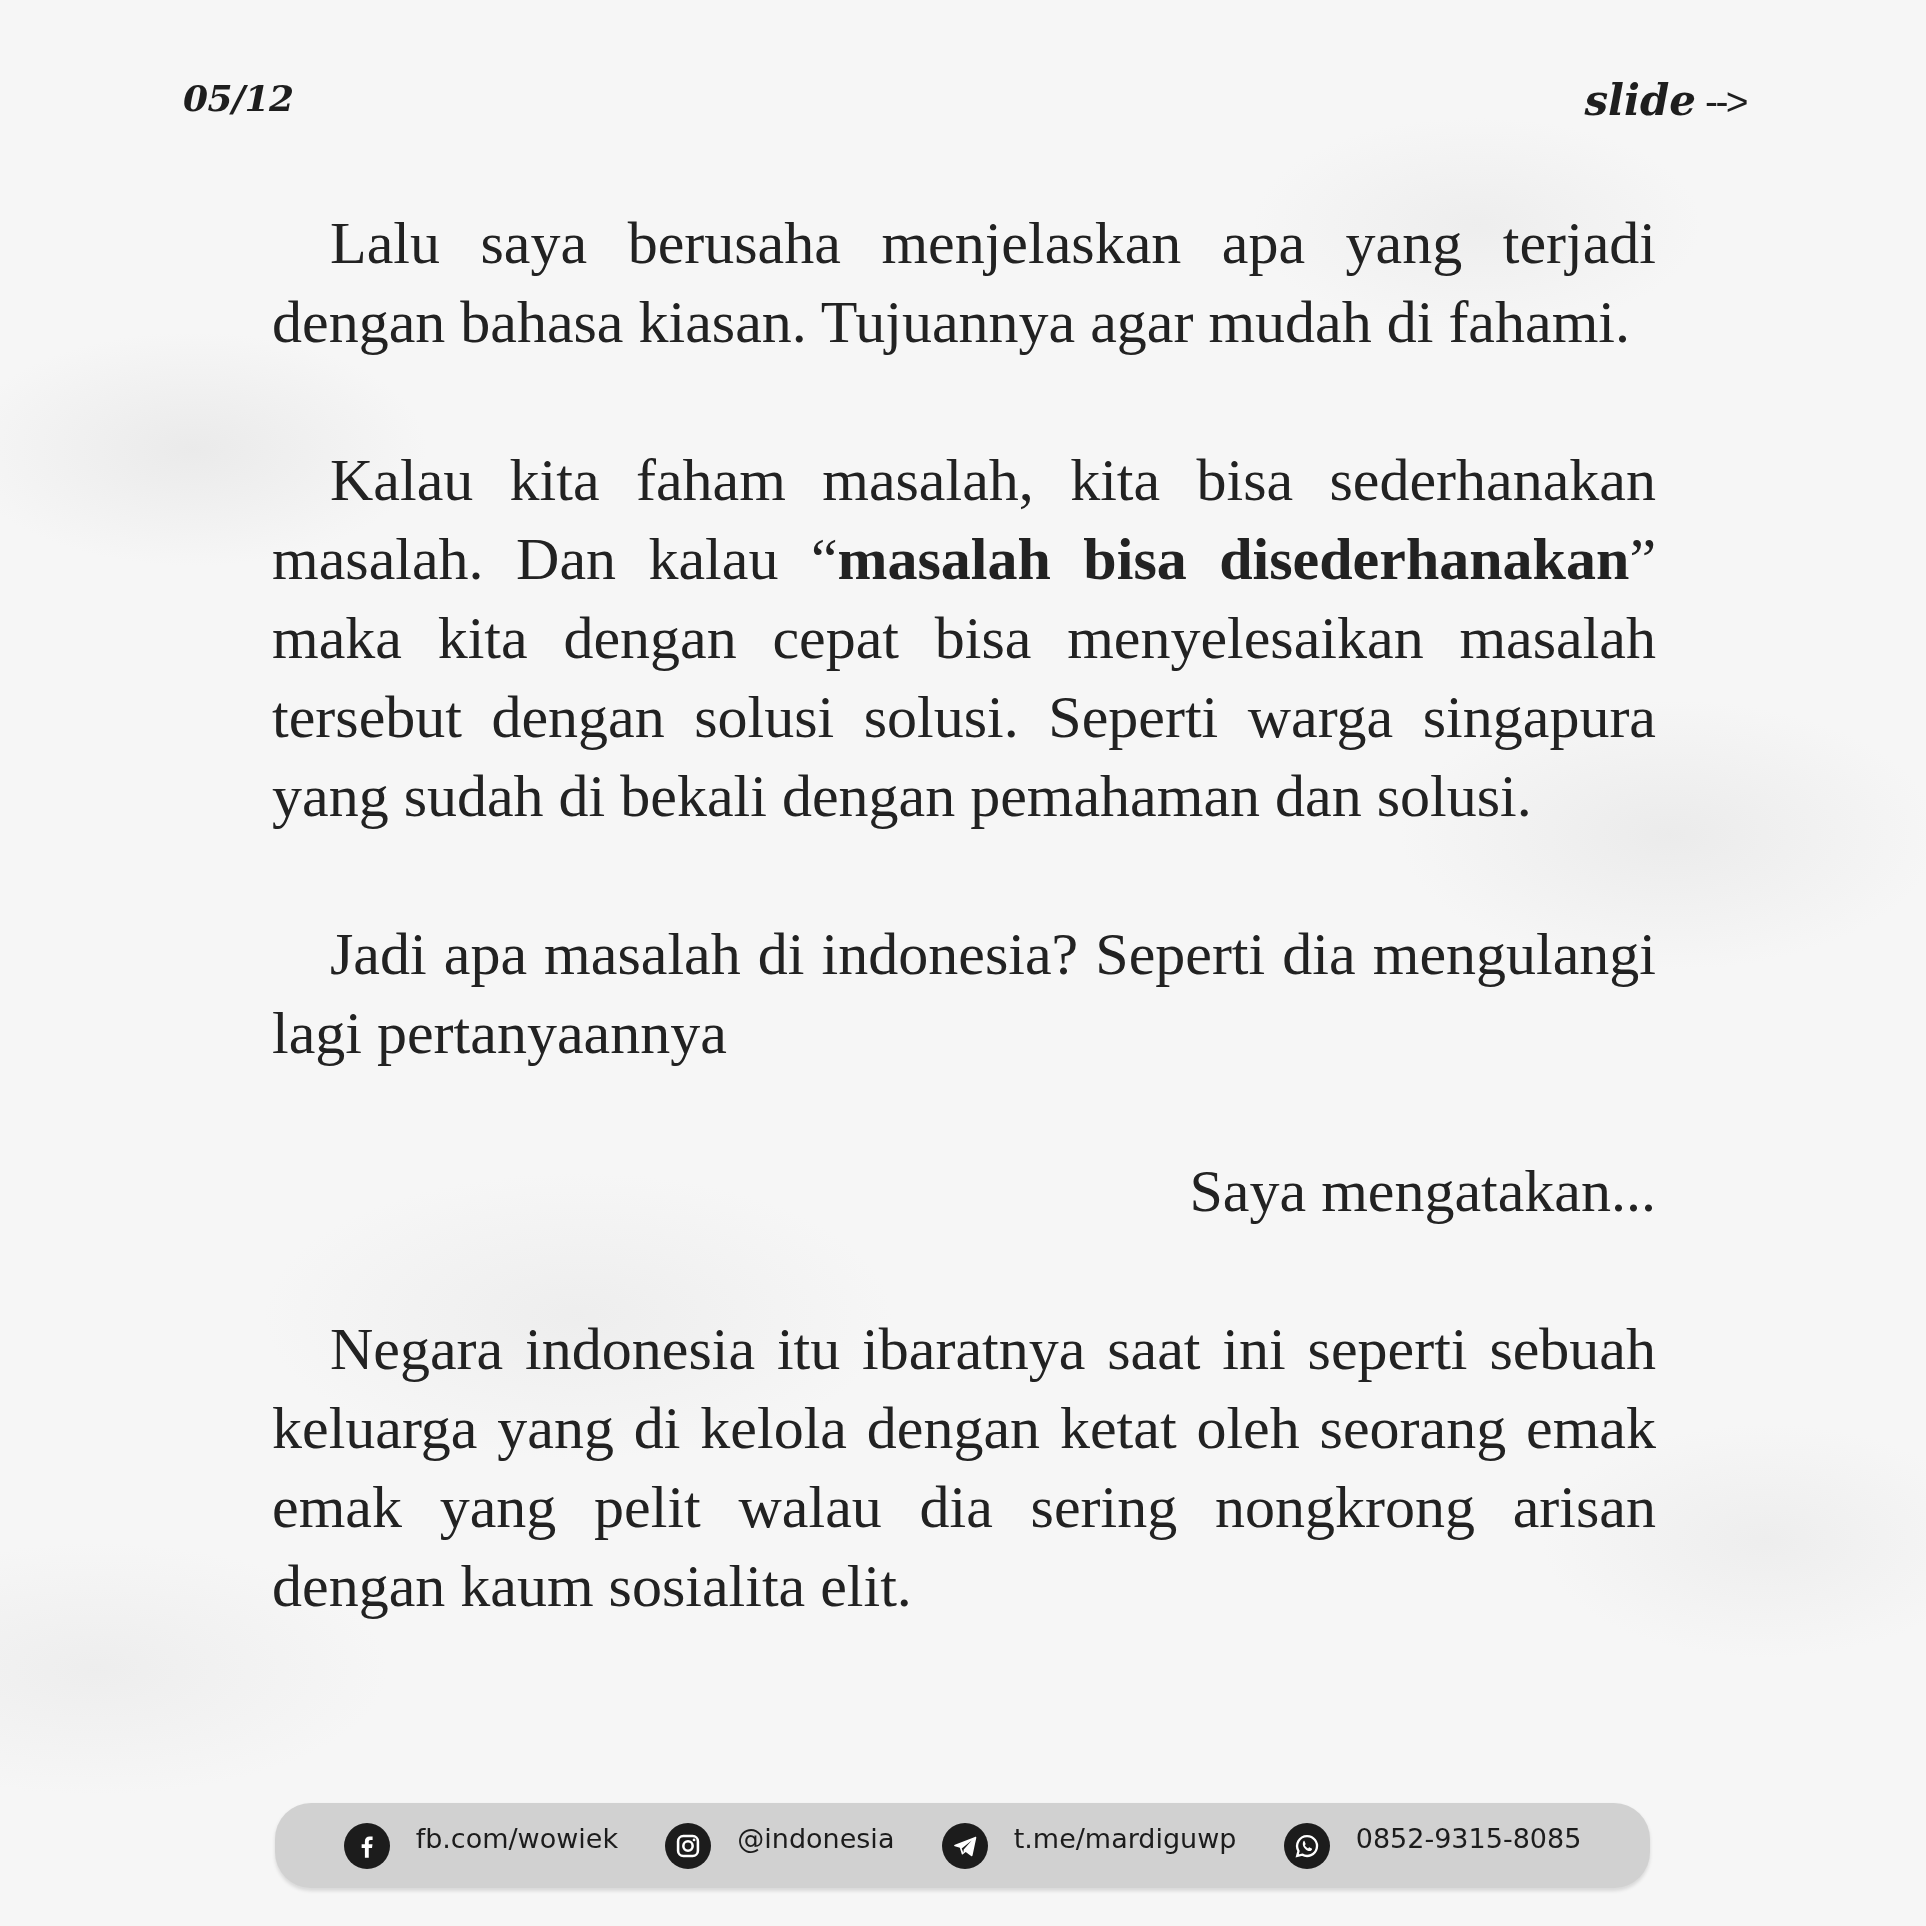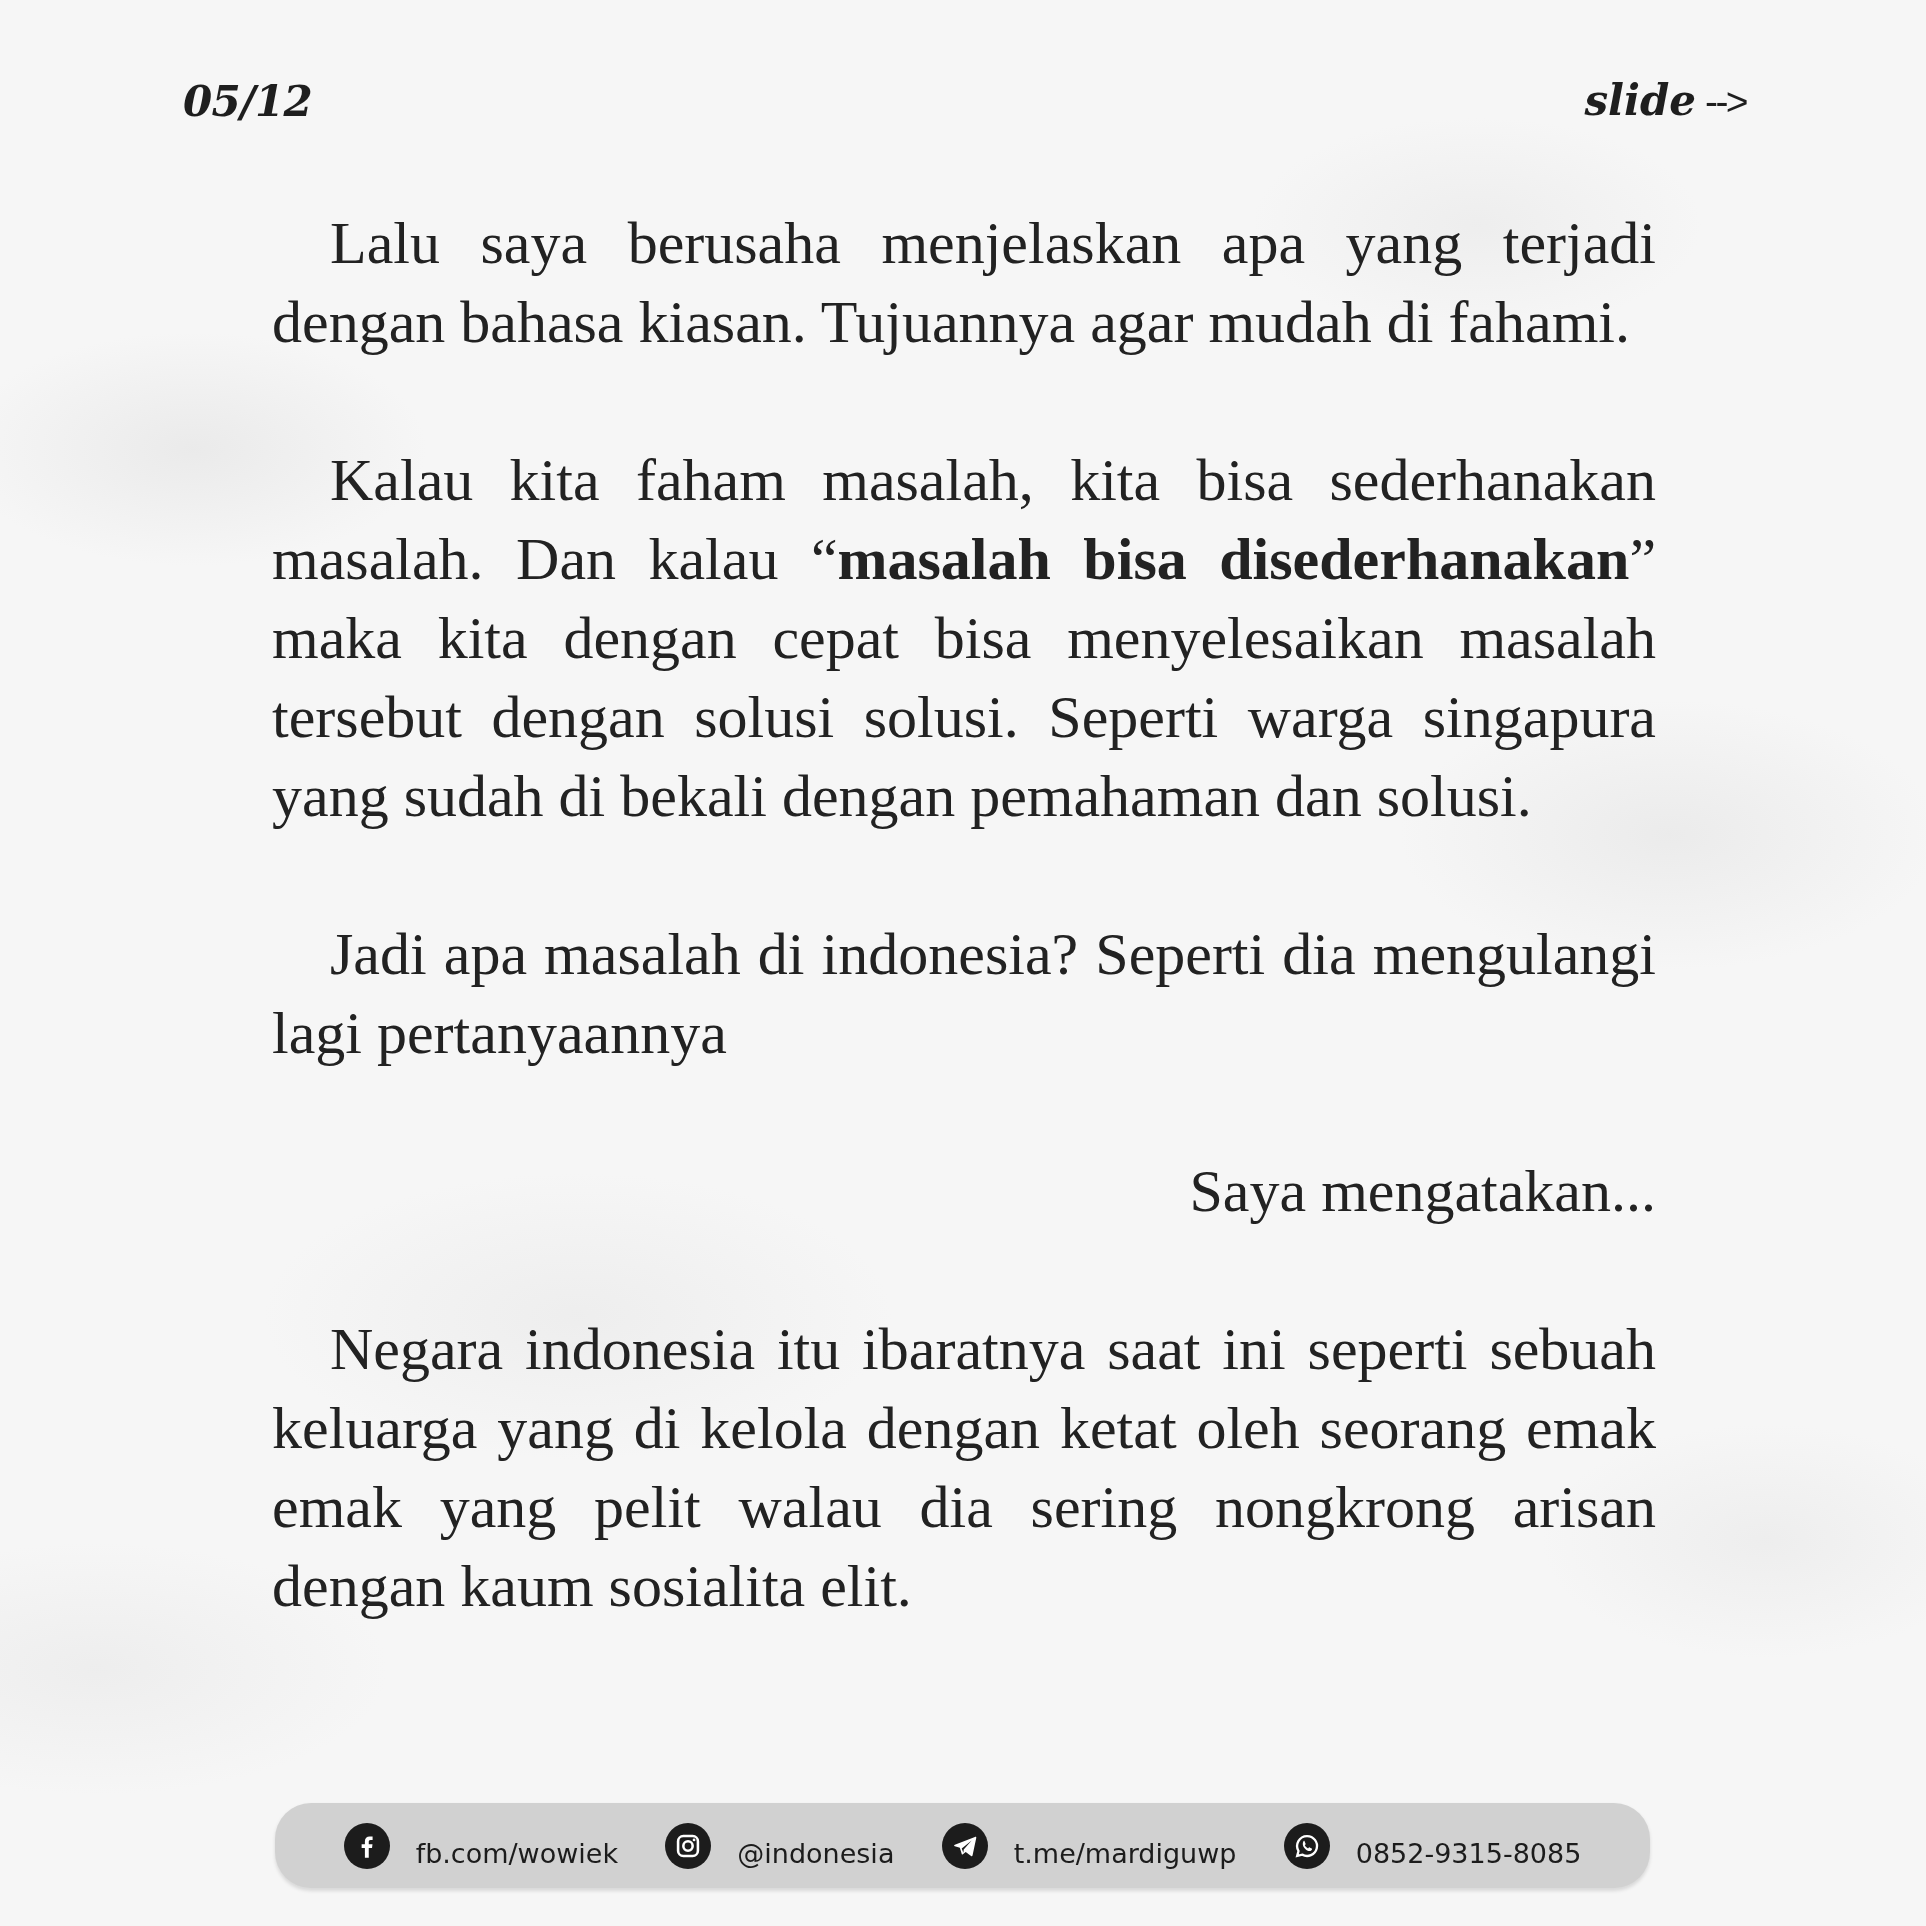--- a/index.html
+++ b/index.html
@@ -21,21 +21,21 @@
         radial-gradient(ellipse 321px 167px at 1766px 1541px, rgba(225,225,225,0.4), rgba(246,246,246,0) 70%);
       color: #222222;
     }
     .page-num {
       position: absolute;
       left: 183px;
       top: 77px;
       font-family: "DejaVu Serif", serif;
       font-style: italic;
       font-weight: bold;
-      font-size: 42px;
+      font-size: 36px;
       color: #1e1e1e;
       letter-spacing: -0.6px;
     }
     .slide-next {
       position: absolute;
       right: 180px;
       top: 76px;
       font-family: "DejaVu Serif", serif;
       font-size: 42px;
       color: #1e1e1e;
@@ -87,21 +87,21 @@
       border-radius: 36px;
       box-shadow: 0 2.6px 3.9px rgba(0,0,0,0.12);
       display: flex;
       align-items: center;
       justify-content: space-around;
       padding: 0 45px;
       box-sizing: border-box;
     }
     .contact {
       display: flex;
-      align-items: flex-end;
+      align-items: flex-start;
       gap: 26px;
       font-family: "DejaVu Sans", sans-serif;
       font-size: 27px;
       color: #1c1c1c;
     }
     .contact .icon {
       width: 46px;
       height: 46px;
       border-radius: 50%;
       background: #1c1c1c;

